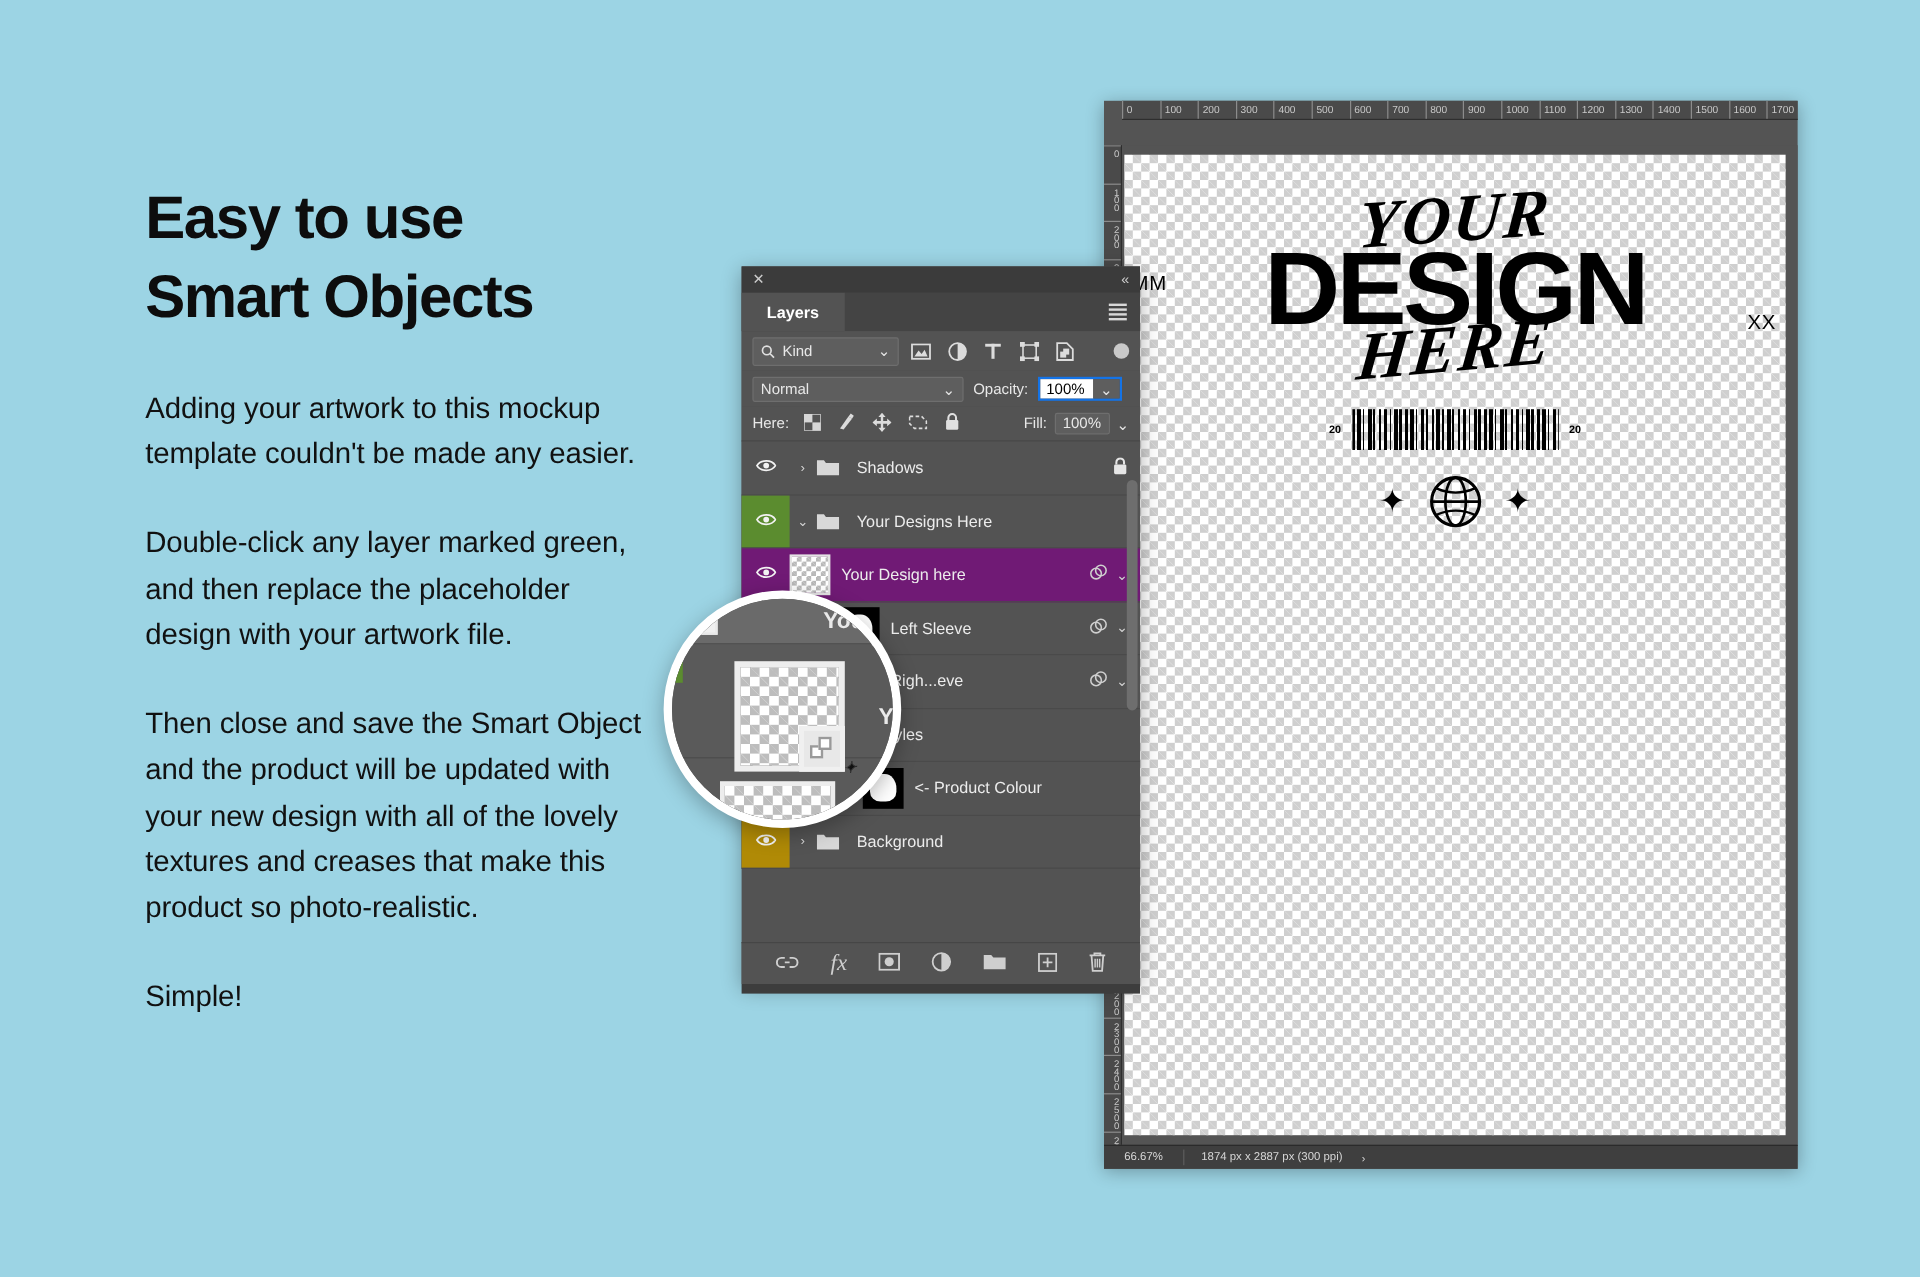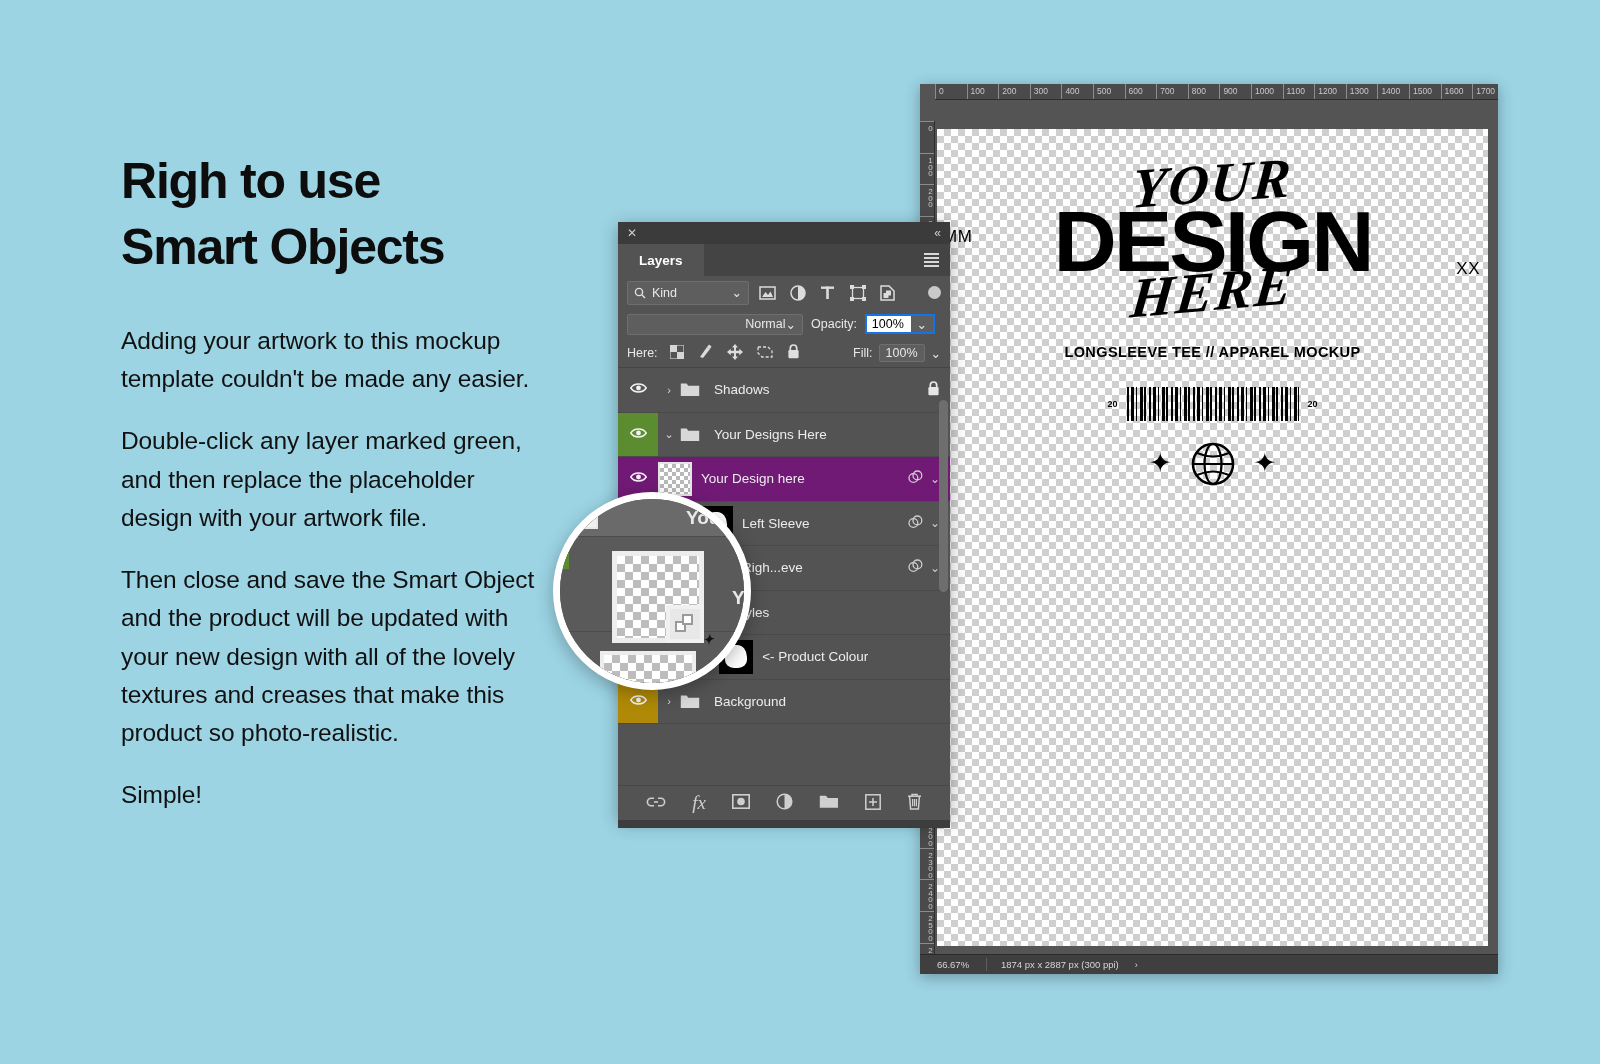--- a/index.html
+++ b/index.html
@@ -22,21 +22,21 @@
     font-size: 50px;
     font-weight: bold;
     line-height: 1.32;
     color: #0d0d0d;
     letter-spacing: -1.2px;
   }
   .body-par {
     font-size: 24.5px;
     line-height: 1.56;
     color: #111;
-    margin-top: 24px;
+    margin-top: 36px;
     letter-spacing: -0.1px;
   }
   .body-par.p1 { margin-top: 42px; }
 
   
   .ps-window {
     position: absolute;
     left: 920px;
     top: 84px;
     width: 578px;
@@ -336,21 +336,21 @@
   .blend-select {
     flex: 0 0 176px;
     height: 21px;
     background: #5e5e5e;
     border: 1px solid #6e6e6e;
     border-radius: 2px;
     display: flex;
     align-items: center;
     padding: 0 6px;
   }
-  .blend-select span:first-child { flex: 1; text-align: right; }
+  .blend-select span:first-child { flex: 1; }
   .opacity-box {
     height: 20px;
     border: 2px solid #1473e6;
     display: flex;
     align-items: center;
   }
   .opacity-val {
     background: #fff; color: #000; padding: 0 5px;
     height: 16px; line-height: 16px; font-size: 12.5px;
     min-width: 44px;
@@ -538,21 +538,21 @@
       linear-gradient(45deg, #bdbdbd 25%, #fff 25%, #fff 75%, #bdbdbd 75%);
     background-size: 16px 16px;
     background-position: 0 0, 8px 8px;
   }
 </style>
 </head>
 <body>
 
 <div class="copy">
   <div class="headline">
-    <div>Righ to use</div>
+    <div>Easy to use</div>
     <div>Smart Objects</div>
   </div>
   <p class="body-par p1">Adding your artwork to this mockup template couldn't be made any easier.</p>
   <p class="body-par">Double-click any layer marked green, and then replace the placeholder design with your artwork file.</p>
   <p class="body-par">Then close and save the Smart Object and the product will be updated with your new design with all of the lovely textures and creases that make this product so photo-realistic.</p>
   <p class="body-par">Simple!</p>
 </div>
 
 <div class="ps-window">
 
@@ -612,21 +612,20 @@
 
       <div class="artwork">
         <div class="aw-main">
           <span class="aw-side left">MM</span>
           <span class="aw-side right">XX</span>
           <div class="aw-script top">YOUR</div>
           <div class="aw-design">DESIGN</div>
           <div class="aw-script bottom">HERE</div>
         </div>
         <div class="aw-sub">
-          <div>LONGSLEEVE TEE // APPAREL MOCKUP</div>
         </div>
         <div class="aw-barcode">
           <span class="bc-num">20</span>
           <span class="bc-bars"></span>
           <span class="bc-num">20</span>
         </div>
         <div class="aw-icons">
           <span class="spark">✦</span>
           <span class="globe">
             <svg width="46" height="46" viewBox="0 0 46 46">

